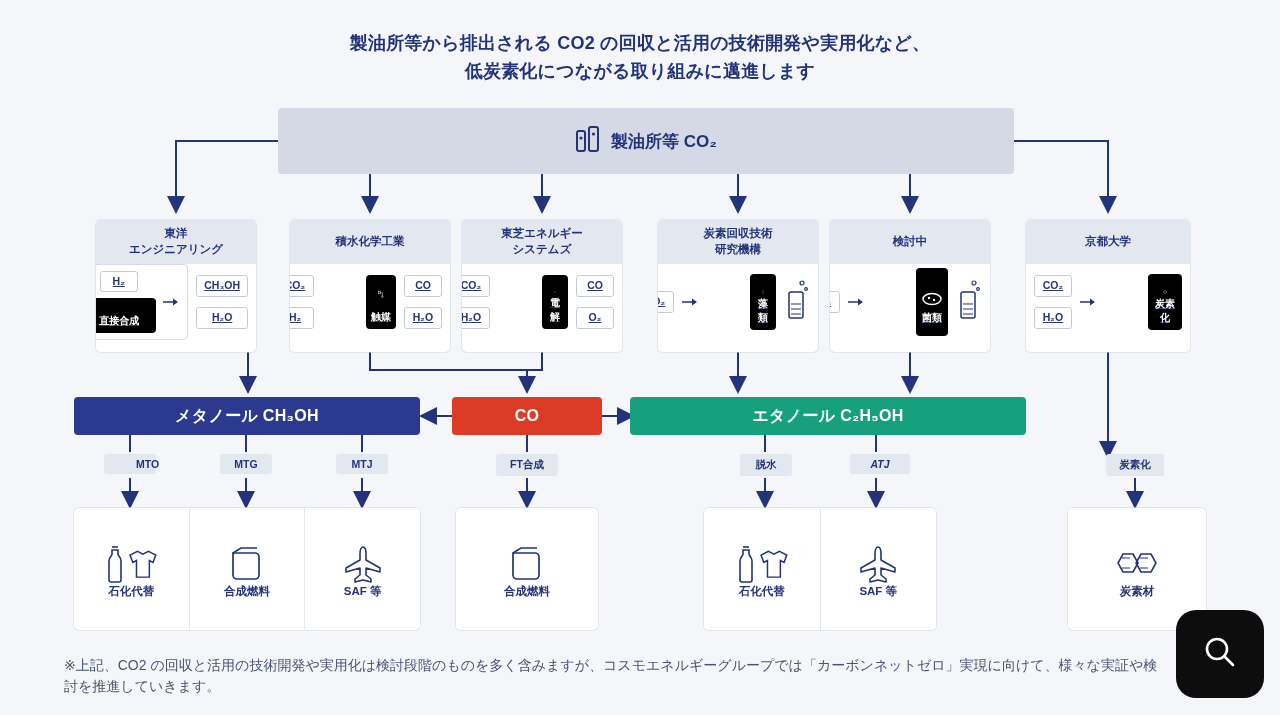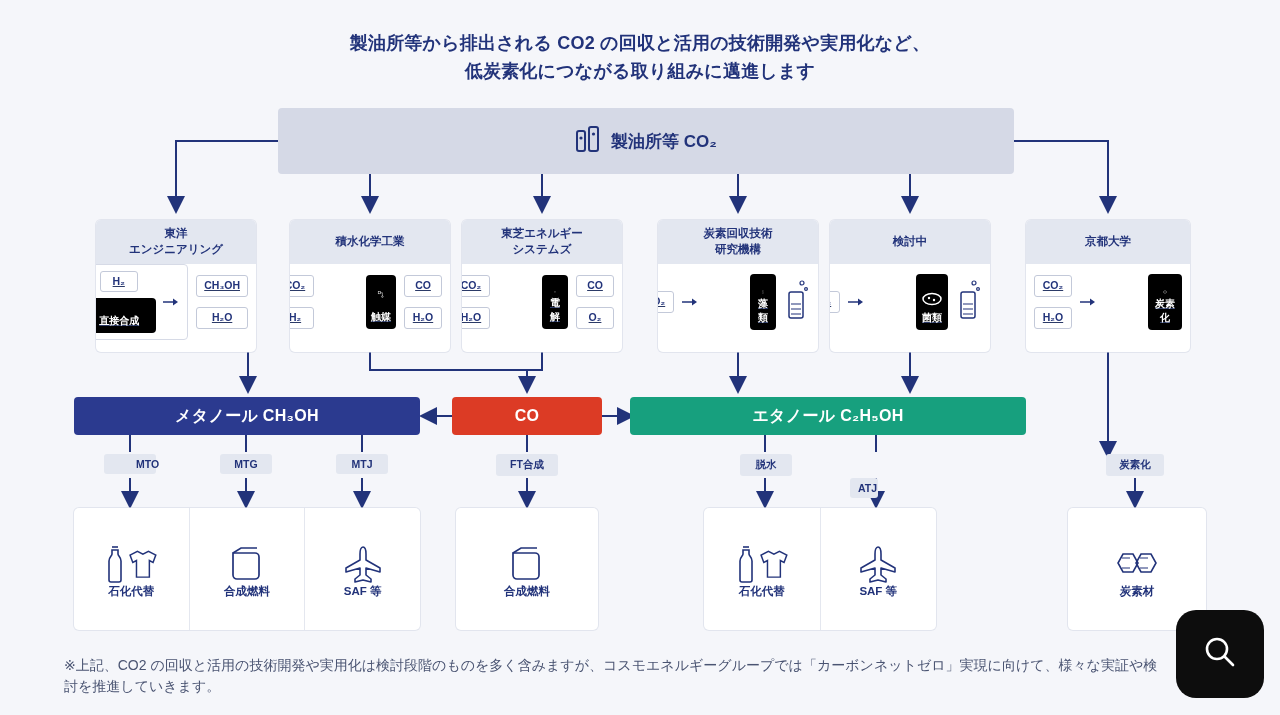--- a/index.html
+++ b/index.html
@@ -371,21 +371,21 @@
   <div class="card" style="left:830px; top:220px; width:160px; height:132px;">
     <div class="card-head">検討中</div>
     <div class="card-body">
       <span class="chip">CO₂</span>
       <span class="mini-arrow">
         <svg width="16" height="10">
             <path d="M0,5 L11,5" stroke="#22337a" stroke-width="1.6"></path>
             <path d="M10,1.5 L15,5 L10,8.5" fill="#22337a"></path>
           </svg>
       </span>
-      <div class="proc" style="width:42px;height:56px;">
+      <div class="proc" style="width:42px;height:68px;">
         <svg width="22" height="18" viewBox="0 0 22 18">
           <ellipse cx="11" cy="9" rx="9" ry="5.5" fill="none" stroke="#fff" stroke-width="1.5"></ellipse>
           <circle cx="8" cy="8" r="1.2" fill="#fff"></circle>
           <circle cx="13" cy="10" r="1.2" fill="#fff"></circle>
         </svg>
         <span class="pname">菌類</span>
       </div>
       <span>
         <svg width="26" height="44" viewBox="0 0 26 44">
           <circle cx="18" cy="5" r="2" fill="none" stroke="#22337a" stroke-width="1.2"></circle>
@@ -427,21 +427,21 @@
 
   <div class="bar bar-methanol" style="left:74px; top:397px; width:346px; height:38px;">メタノール CH₃OH</div>
   <div class="bar bar-co" style="left:452px; top:397px; width:150px; height:38px;">CO</div>
   <div class="bar bar-ethanol" style="left:630px; top:397px; width:396px; height:38px;">エタノール C₂H₅OH</div>
 
   <div class="tag" style="left:104px; top:454px; width:52px;padding-left:32px;">MTO</div>
   <div class="tag" style="left:220px; top:454px; width:52px;">MTG</div>
   <div class="tag" style="left:336px; top:454px; width:52px;">MTJ</div>
   <div class="tag" style="left:496px; top:454px; width:62px;">FT合成</div>
   <div class="tag" style="left:740px; top:454px; width:52px;">脱水</div>
-  <div class="tag" style="left:850px; top:478px; width:28px;">ATJ</div>
+  <div class="tag" style="left:850px; top:454px; width:60px;font-style:italic;">ATJ</div>
   <div class="tag" style="left:1106px; top:454px; width:58px;">炭素化</div>
 
   <div class="pcard" style="left:74px; top:508px; width:346px; height:122px;">
     <div class="pitem">
       <span class="picon">
         <svg width="62" height="40" viewBox="0 0 62 40">
           <path d="M12 6 h6 v4 c0 2 3 3 3 7 v19 a2 2 0 0 1-2 2 h-8 a2 2 0 0 1-2-2 V17 c0-4 3-5 3-7 z" fill="none" stroke="#22337a" stroke-width="1.6"></path>
           <path d="M12 3 h6" stroke="#22337a" stroke-width="1.6"></path>
           <path d="M34 10 l8-4 6 3 6-3 8 4 -3 8 -4-2 v18 h-14 V16 l-4 2 z" fill="none" stroke="#22337a" stroke-width="1.6" transform="translate(-4,0) scale(.92) translate(3,2)"></path>
         </svg>

